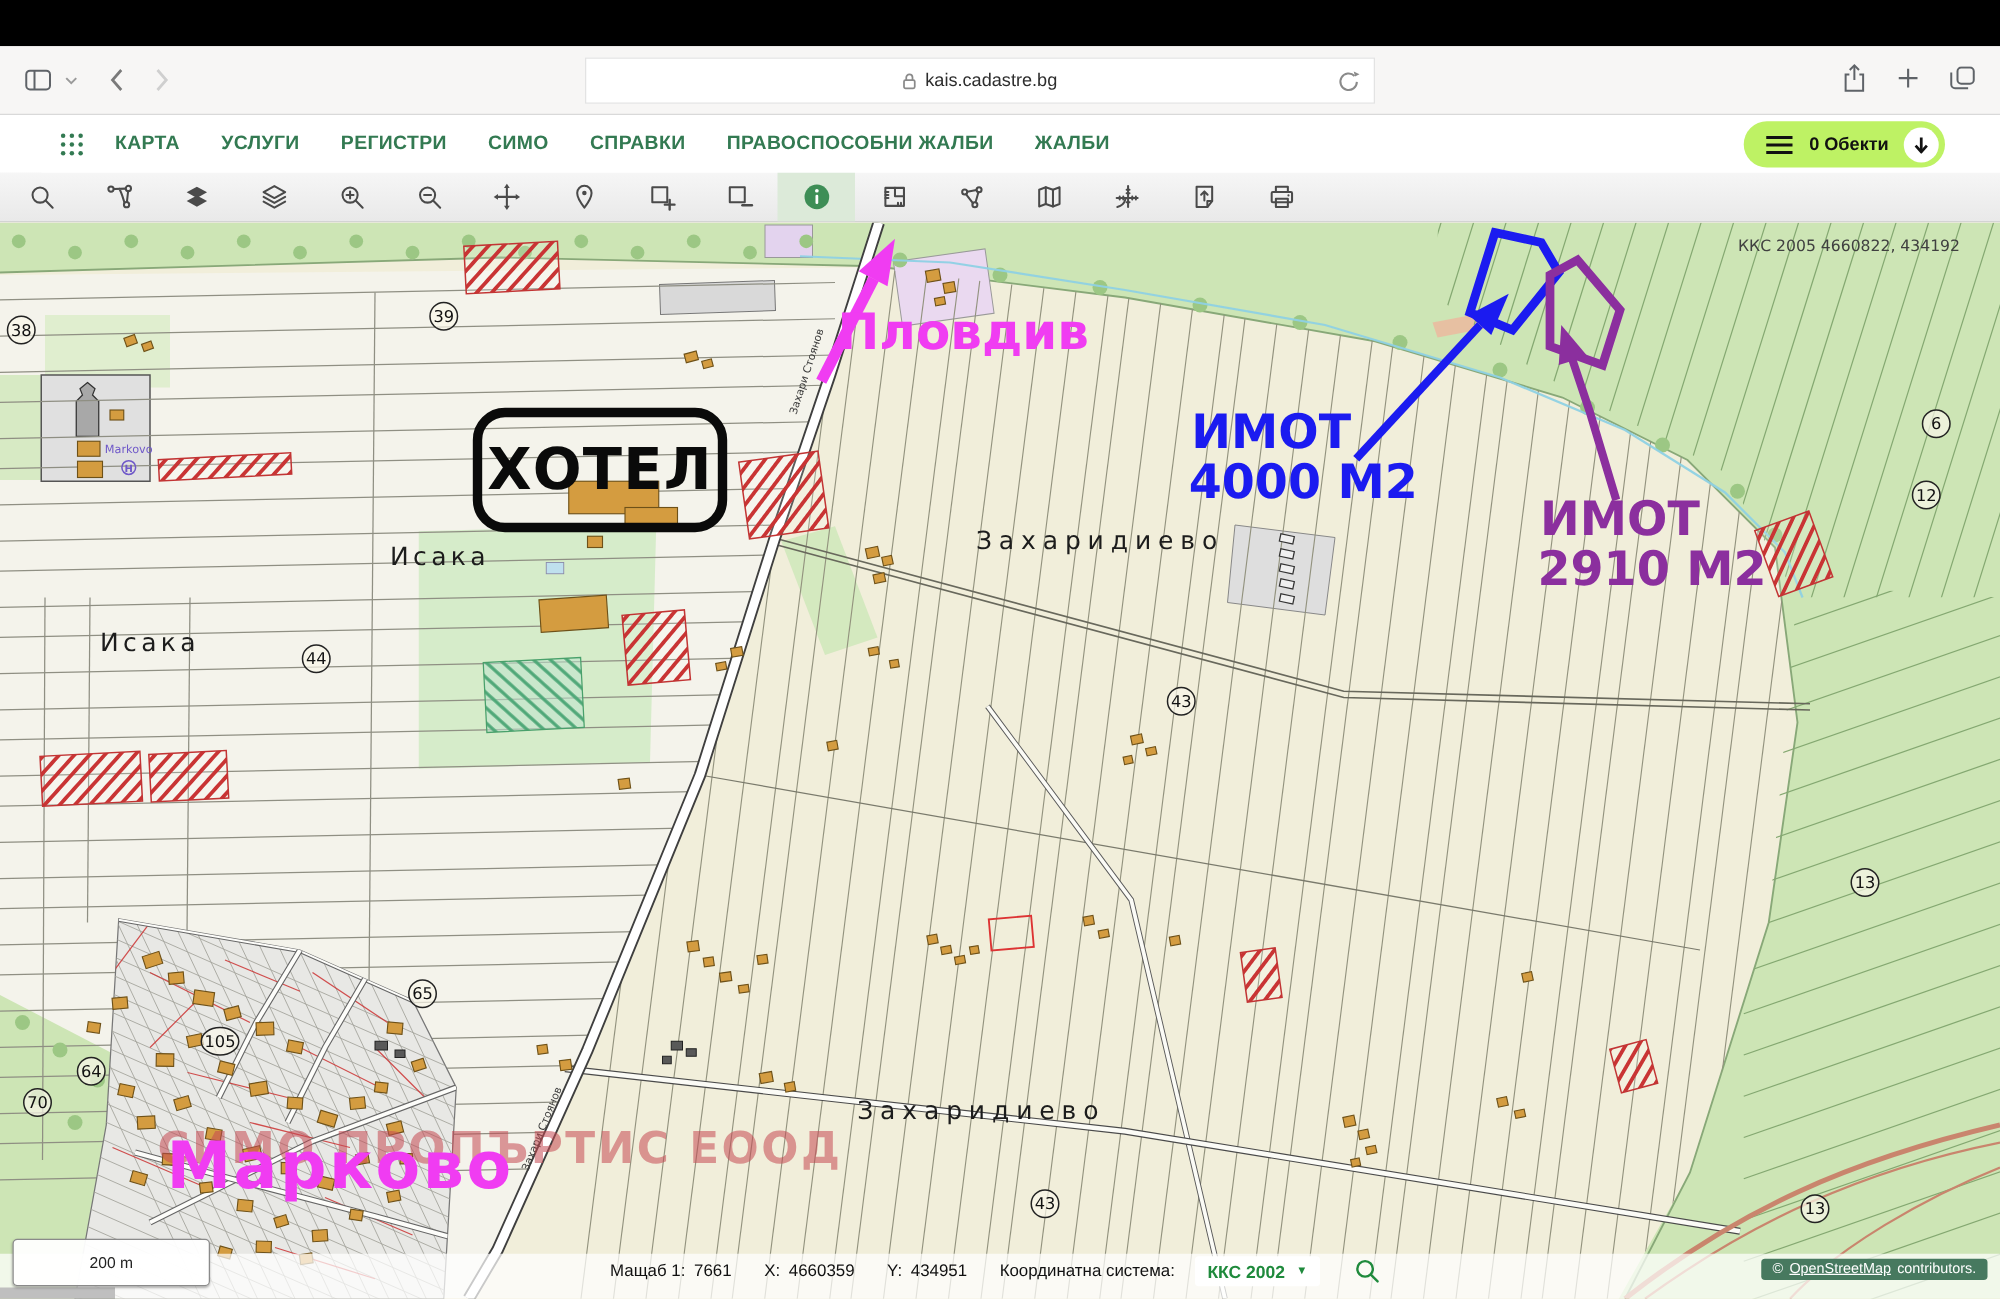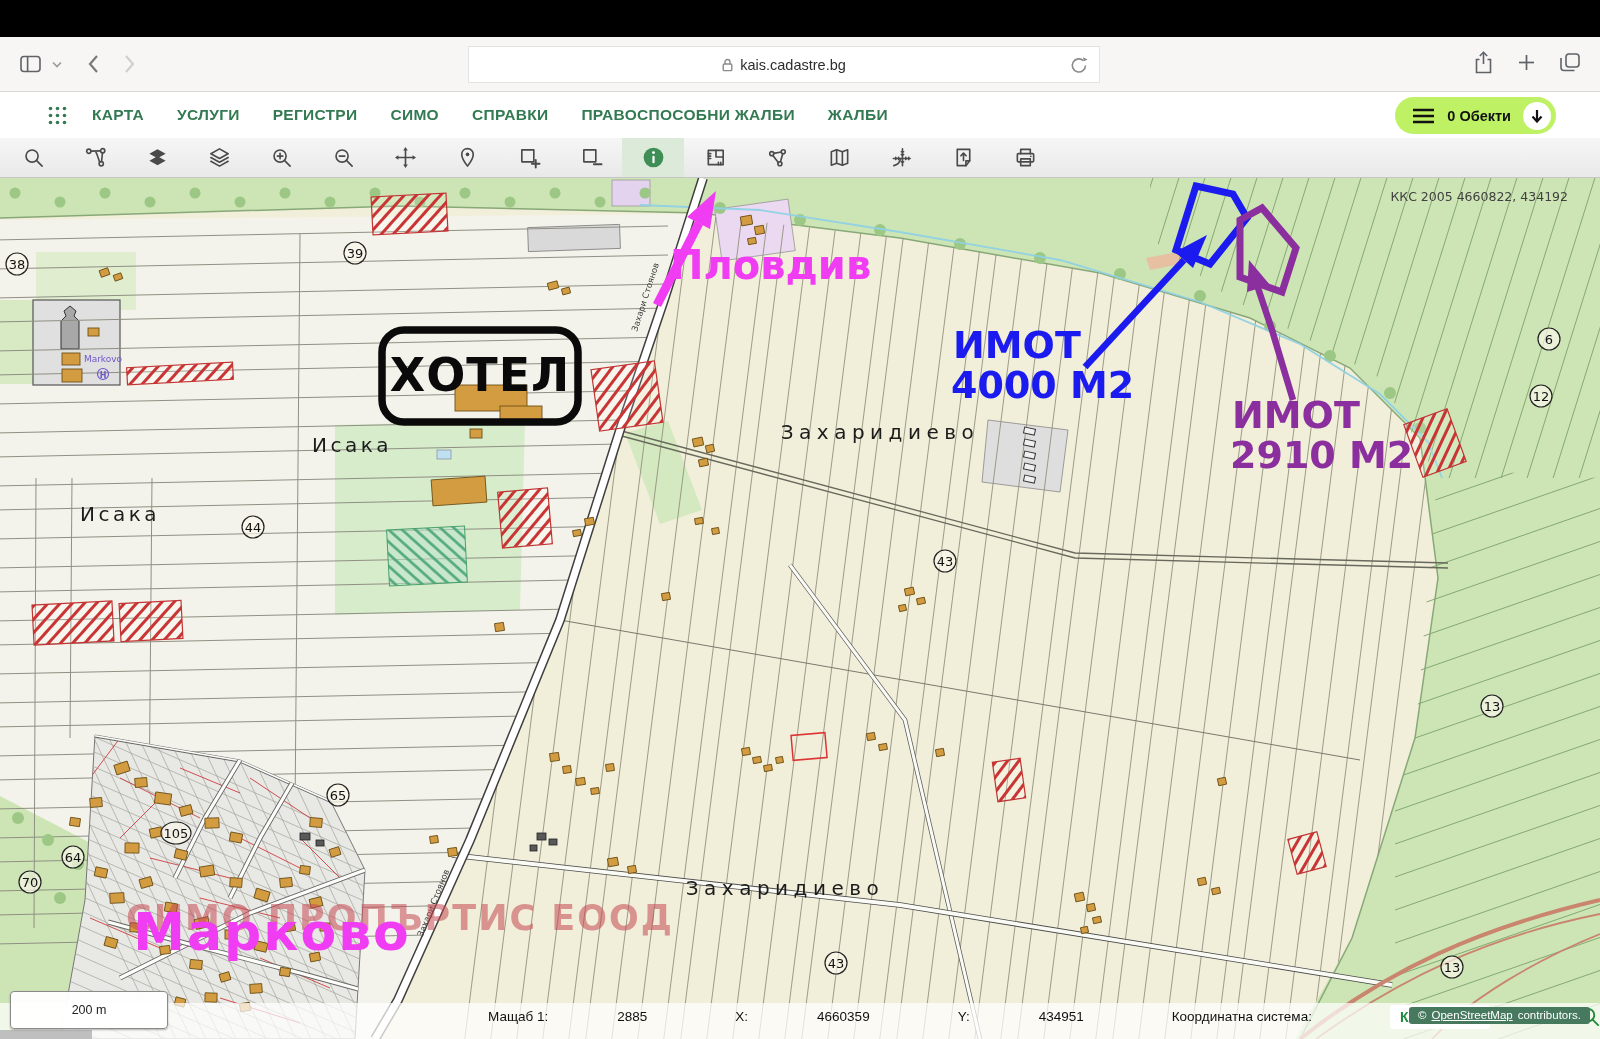--- a/index.html
+++ b/index.html
@@ -35,21 +35,21 @@
   #mapsvg { position:absolute; left:0; top:0; }
   #mapsvg text { font-family:"DejaVu Sans", sans-serif; }
   .corner-coords { position:absolute; top:11px; right:32px; font-size:12.5px; color:#404040;
     font-family:"DejaVu Sans", sans-serif; z-index:3; }
   .scalebar { position:absolute; left:10px; bottom:10px; width:158px; height:38px;
     background:rgba(255,255,255,.95); border:1.5px solid #8a8a8a; border-radius:4px; display:flex;
     align-items:center; justify-content:center; font-size:12.5px; color:#222; z-index:6;
     box-shadow:0 1px 2px rgba(0,0,0,.3); }
   .statusbar { position:absolute; left:0; right:0; bottom:0; height:36px; background:rgba(255,255,255,.72);
     display:flex; align-items:center; padding-left:488px; padding-bottom:9px; font-size:13.5px; color:#101010;
-    z-index:4;justify-content:space-between; }
+    z-index:4; }
   .sl { margin-right:7px; } .sv { margin-right:26px; }
   .crs-btn { background:#fff; border:none; border-radius:3px; padding:4px 10px; color:#1f8a3c;
     font-weight:700; font-size:14px; display:flex; gap:9px; align-items:center; margin-left:9px; cursor:pointer; }
   .caret { font-size:9px; line-height:1; }
   .sb-search { margin-left:27px; background:none; border:none; cursor:pointer; display:flex; }
   .osm-badge { position:absolute; right:10px; bottom:15px; background:#47795f; color:#fff; font-size:11.5px;
     padding:2px 9px 3px; border-radius:3px; display:flex; gap:5px; z-index:7; }
   .osm-link { text-decoration:underline; cursor:pointer; }
 </style>
 </head>
@@ -769,21 +769,21 @@
       <text x="1232" y="250" font-size="38" font-weight="bold" fill="#8b2f9e">ИМОТ</text>
       <text x="1230" y="290" font-size="38" font-weight="bold" fill="#8b2f9e">2910 М2</text>
     </g>
   </svg>
   <div class="corner-coords">ККС 2005 4660822, 434192</div>
   <div class="scalebar">
       <span>200 m</span>
     </div>
   <div class="statusbar">
     <span class="sl">Мащаб 1:</span>
-    <span class="sv">2885</span>
+    <span class="sv">7661</span>
     <span class="sl">X:</span>
     <span class="sv">4660359</span>
     <span class="sl">Y:</span>
     <span class="sv">434951</span>
     <span class="sl">Координатна система:</span>
     <button class="crs-btn">
       <span>ККС 2002</span>
       <span class="caret">▼</span>
     </button>
     <button class="sb-search">

